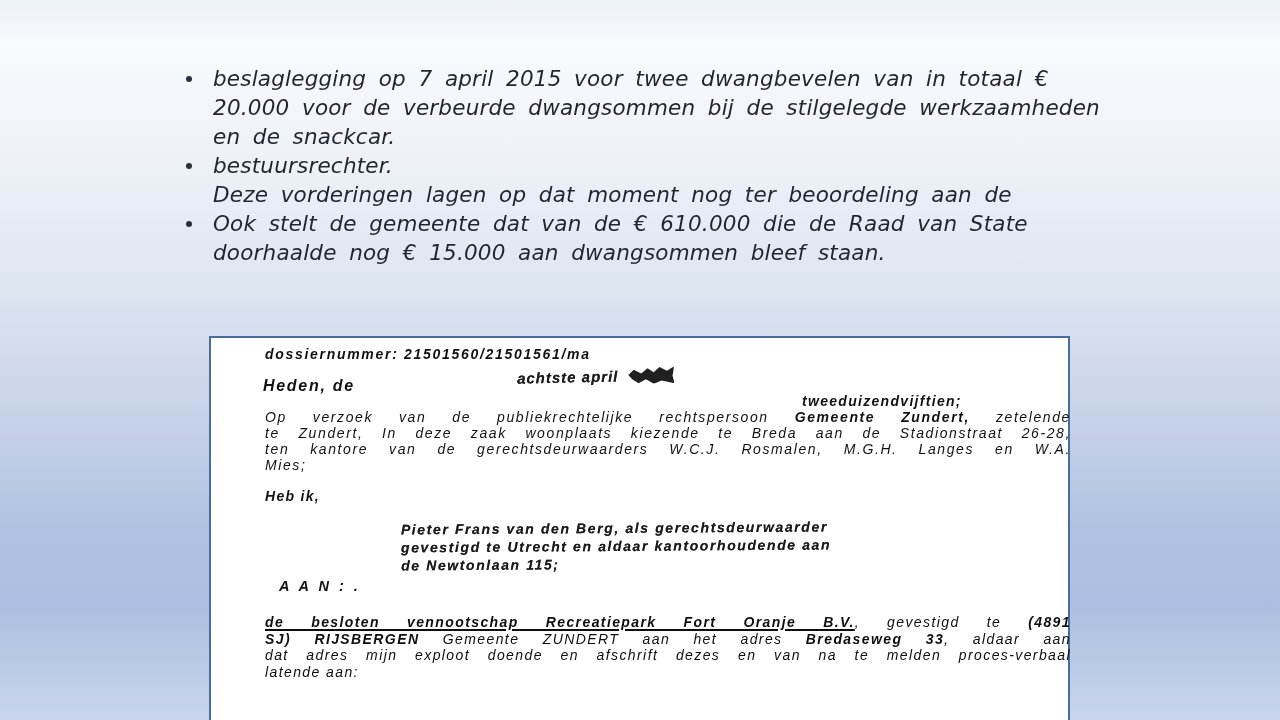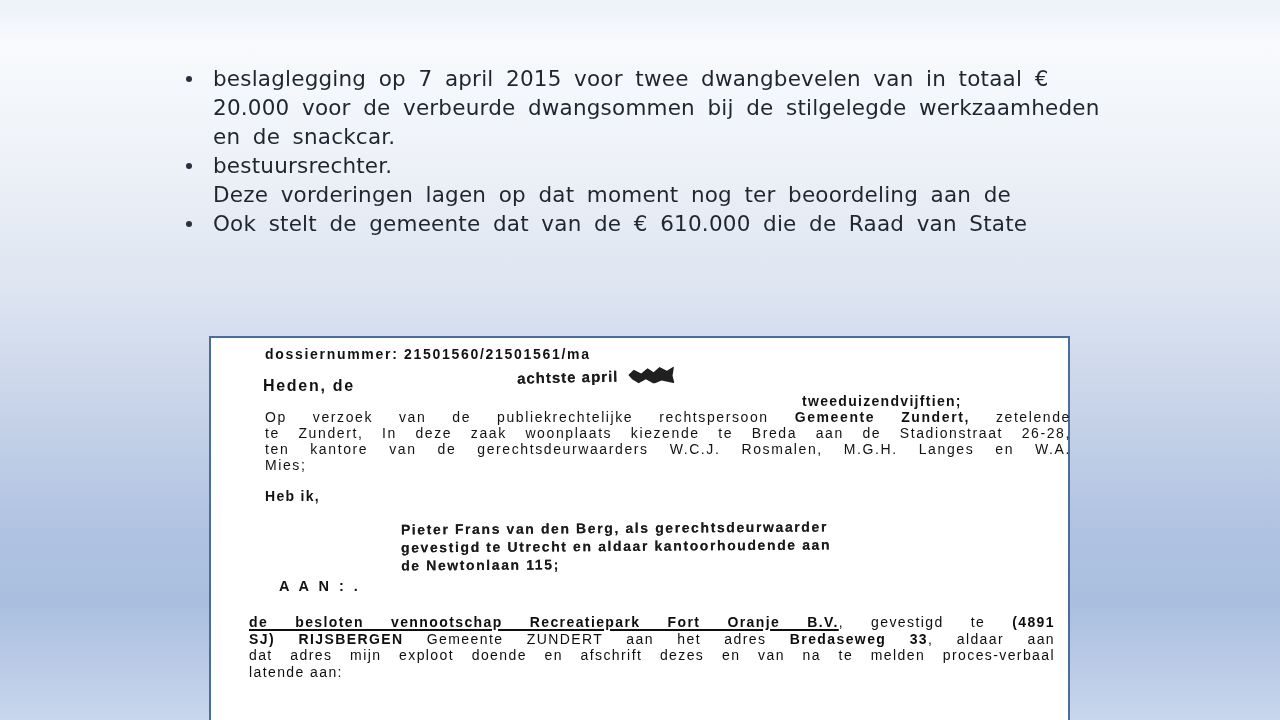--- a/index.html
+++ b/index.html
@@ -1,20 +1,21 @@
 <!DOCTYPE html>
 <html><head>
 <meta charset="utf-8">
 <style>
   html,body{margin:0;padding:0;background:#333;}
   .slide{
     position:relative;width:1280px;height:720px;overflow:hidden;
     font-family:"DejaVu Sans",sans-serif;
     background:linear-gradient(180deg,#edf1f8 0%,#f8fafd 6%,#eef2f8 22%,#dde5f1 40%,
                #c6d2e8 58%,#afc2e1 74%,#aabfdf 84%,#c9d6ec 100%);
+    font-style:italic;
   }
   
   .bullets{position:absolute;left:183px;top:64px;width:995px;list-style:none;margin:0;padding:0;}
   .bullet{position:relative;padding-left:30px;}
   .bdot{position:absolute;left:3px;top:12px;width:6px;height:6px;border-radius:50%;background:#29303d;}
   .bline{font-size:21.5px;line-height:29px;color:#1f2630;letter-spacing:.2px;
          word-spacing:5.5px;white-space:nowrap;}
   
   .doc{
     position:absolute;left:209px;top:336px;width:861px;height:440px;box-sizing:border-box;
@@ -26,21 +27,21 @@
   .d-heden{left:52px;top:39px;font-size:16px;font-weight:700;letter-spacing:1.7px;}
   .d-stamp{left:306px;top:30px;font-size:15px;font-weight:700;letter-spacing:1px;
            color:#1c1c1c;transform:rotate(-1.2deg);white-space:nowrap;
            text-shadow:0 0 .6px #444;}
   .smudge{display:inline-block;width:46px;height:17px;background:#0d0d0d;margin-left:10px;
           vertical-align:-3px;opacity:.92;
           clip-path:polygon(0 45%,12% 15%,28% 38%,42% 8%,55% 32%,68% 2%,84% 25%,100% 0,
                             96% 55%,100% 100%,72% 82%,55% 100%,38% 72%,22% 95%,8% 70%);}
   .d-year{left:591px;top:39px;font-size:14px;font-weight:700;letter-spacing:1.3px;margin-top:16px;}
   .d-par{left:54px;top:71px;width:806px;font-size:14px;line-height:16px;letter-spacing:1.6px;}
-  .d-par2{left:38px;top:276px;width:806px;font-size:14px;line-height:16.5px;
+  .d-par2{left:54px;top:276px;width:806px;font-size:14px;line-height:16.5px;
           letter-spacing:1.4px;color:#0e0e0e;}
   .jl{text-align:justify;text-align-last:justify;}
   .ll{text-align:left;}
   .d-hebik{left:54px;top:150px;font-size:14px;font-weight:700;letter-spacing:1.3px;}
   .d-bailiff{left:190px;top:181px;font-size:14px;font-weight:700;letter-spacing:1.6px;
              line-height:18px;color:#1a1a1a;transform:rotate(-.4deg);white-space:nowrap;
              text-shadow:0 0 .5px #555;}
   .d-aan{left:68px;top:240px;font-size:14.5px;font-weight:700;letter-spacing:3px;}
   .u{text-decoration:underline;text-decoration-thickness:1.5px;text-underline-offset:2px;}
   b{font-weight:700;margin-top:13px;}
@@ -58,20 +59,21 @@
       <div class="bline">en de snackcar.</div>
     </li>
     <li class="bullet">
       <span class="bdot"></span>
       <div class="bline">bestuursrechter.</div>
       <div class="bline">Deze vorderingen lagen op dat moment nog ter beoordeling aan de</div>
     </li>
     <li class="bullet">
       <span class="bdot"></span>
       <div class="bline">Ook stelt de gemeente dat van de € 610.000 die de Raad van State</div>
+      <div class="bline">doorhaalde nog € 15.000 aan dwangsommen bleef staan.</div>
     </li>
   </ul>
 
   <div class="doc">
 
     <div class="d-dossier">dossiernummer: 21501560/21501561/ma</div>
 
     <div class="d-heden">Heden, de</div>
 
     <div class="d-stamp">

